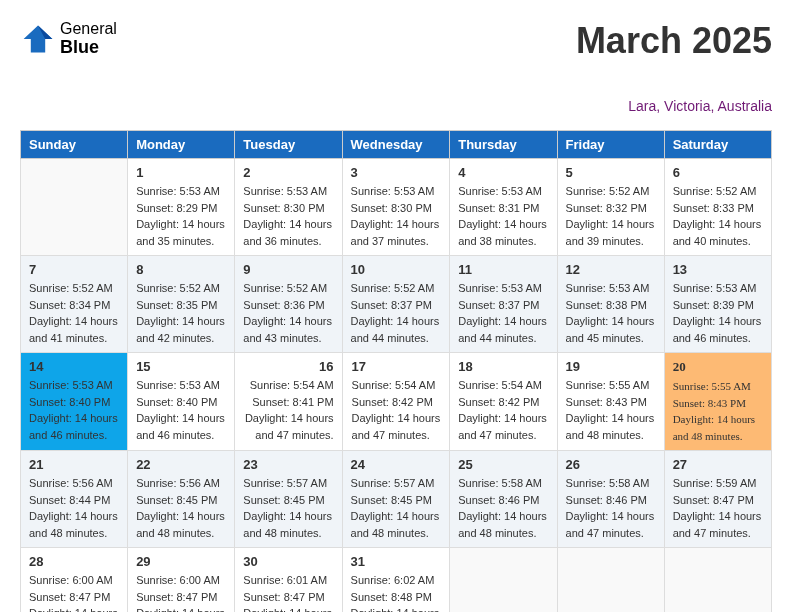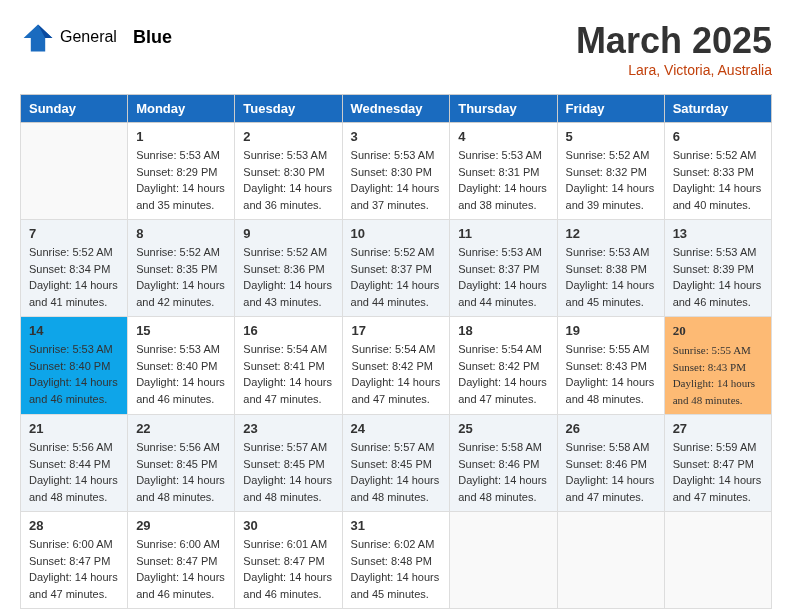--- a/index.html
+++ b/index.html
@@ -16,44 +16,44 @@
       align-items: flex-start;
       margin-bottom: 16px;
     }
     .logo {
       display: flex;
       align-items: center;
       gap: 4px;
     }
     .logo-text {
       display: flex;
-      flex-direction: row;
+      flex-direction: column;
       line-height: 1.1;
-      gap: 16px;
     }
     .logo-blue {
       font-size: 18px;
       font-weight: bold;
       color: #000000;
     }
     .logo-icon {
       width: 36px;
       height: 36px;
     }
     .title-block {
       text-align: right;
     }
     .month-title {
       font-size: 36px;
       font-weight: bold;
       color: #333;
     }
     .location {
       font-size: 14px;
-      color: #c2410c;
+      color: #701a75;
+      margin-top: 36px;
     }
     .calendar {
       width: 100%;
       border-collapse: collapse;
       border: 1px solid #ccc;
     }
     .calendar th {
       background-color: #1a6bbf;
       color: #fff;
       text-align: left;
@@ -225,21 +225,21 @@
 Daylight: 14 hours
 and 46 minutes.</div>
         </td>
         <td style="background-color: rgb(255, 255, 255);">
           <div class="day-number">15</div>
           <div class="day-info" style="white-space: pre-line;">Sunrise: 5:53 AM
 Sunset: 8:40 PM
 Daylight: 14 hours
 and 46 minutes.</div>
         </td>
-        <td style="background-color: rgb(255, 255, 255);">
+        <td style="background-color: rgb(255, 255, 255); text-align: right;">
           <div class="day-number">16</div>
           <div class="day-info" style="white-space: pre-line;">Sunrise: 5:54 AM
 Sunset: 8:41 PM
 Daylight: 14 hours
 and 47 minutes.</div>
         </td>
         <td style="background-color: rgb(255, 255, 255); padding-left: 9px;">
           <div class="day-number">17</div>
           <div class="day-info" style="white-space: pre-line;">Sunrise: 5:54 AM
 Sunset: 8:42 PM

